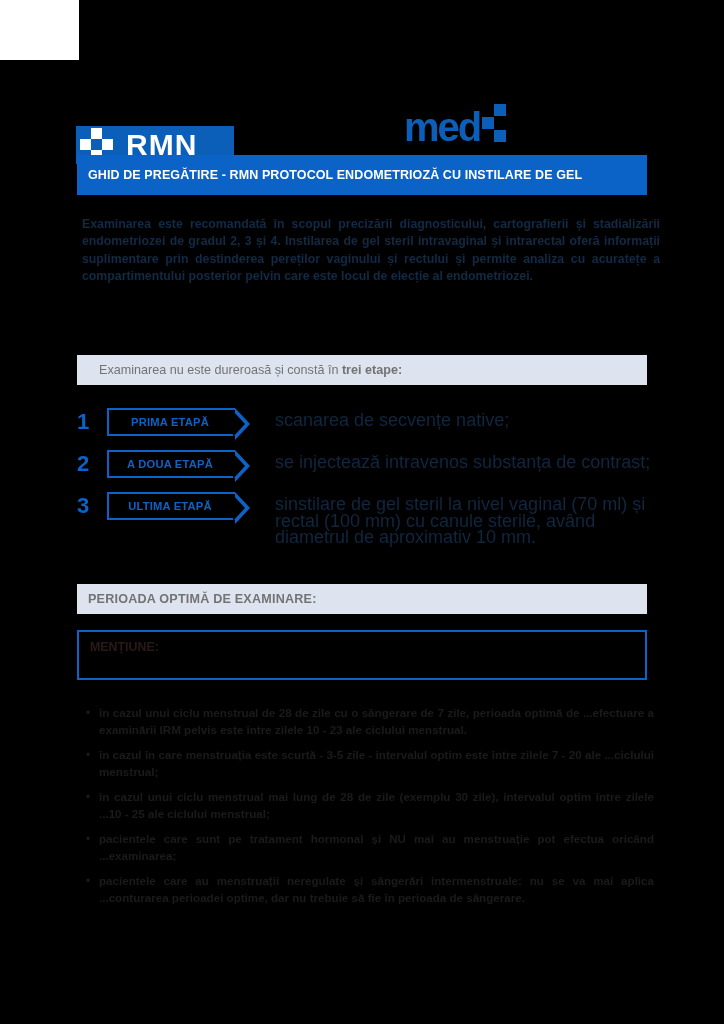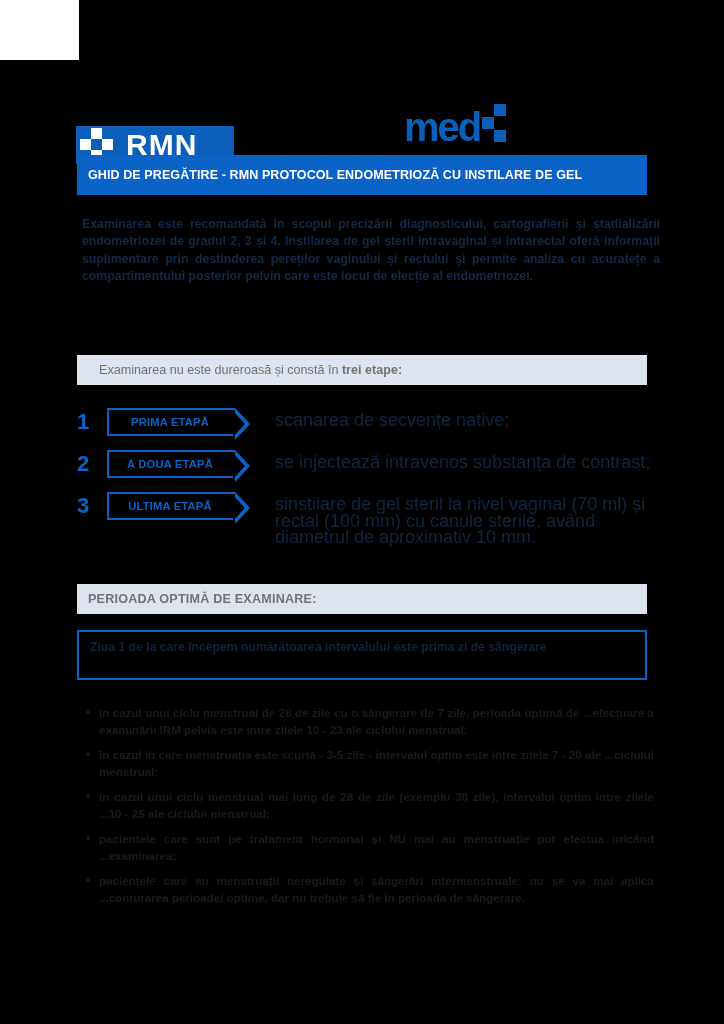--- a/index.html
+++ b/index.html
@@ -212,21 +212,21 @@
       <div class="step-text">sinstilare de gel steril la nivel vaginal (70 ml) și rectal (100 mm) cu canule sterile, având diametrul de aproximativ 10 mm.</div>
     </div>
 
   </div>
 
   <div class="light-bar" id="bar-perioada">
     <span>PERIOADA OPTIMĂ DE EXAMINARE:</span>
   </div>
 
   <div class="mention-box">
-    <div class="mention-body">Ziua 1 de la care începem numărătoarea intervalului este prima zi de sângerare</div>
+    <div class="mention-title">MENȚIUNE:</div>
   </div>
 
   <div class="bullets">
     <div class="bullet">
       <div class="dot">•</div>
       <div class="btxt">în cazul unui ciclu menstrual de 28 de zile cu o sângerare de 7 zile, perioada optimă de ...efectuare a examinării IRM pelvis este între zilele 10 - 23 ale ciclului menstrual.</div>
     </div>
     <div class="bullet">
       <div class="dot">•</div>
       <div class="btxt">în cazul în care menstruația este scurtă - 3-5 zile - intervalul optim este între zilele 7 - 20 ale ...ciclului menstrual;</div>

